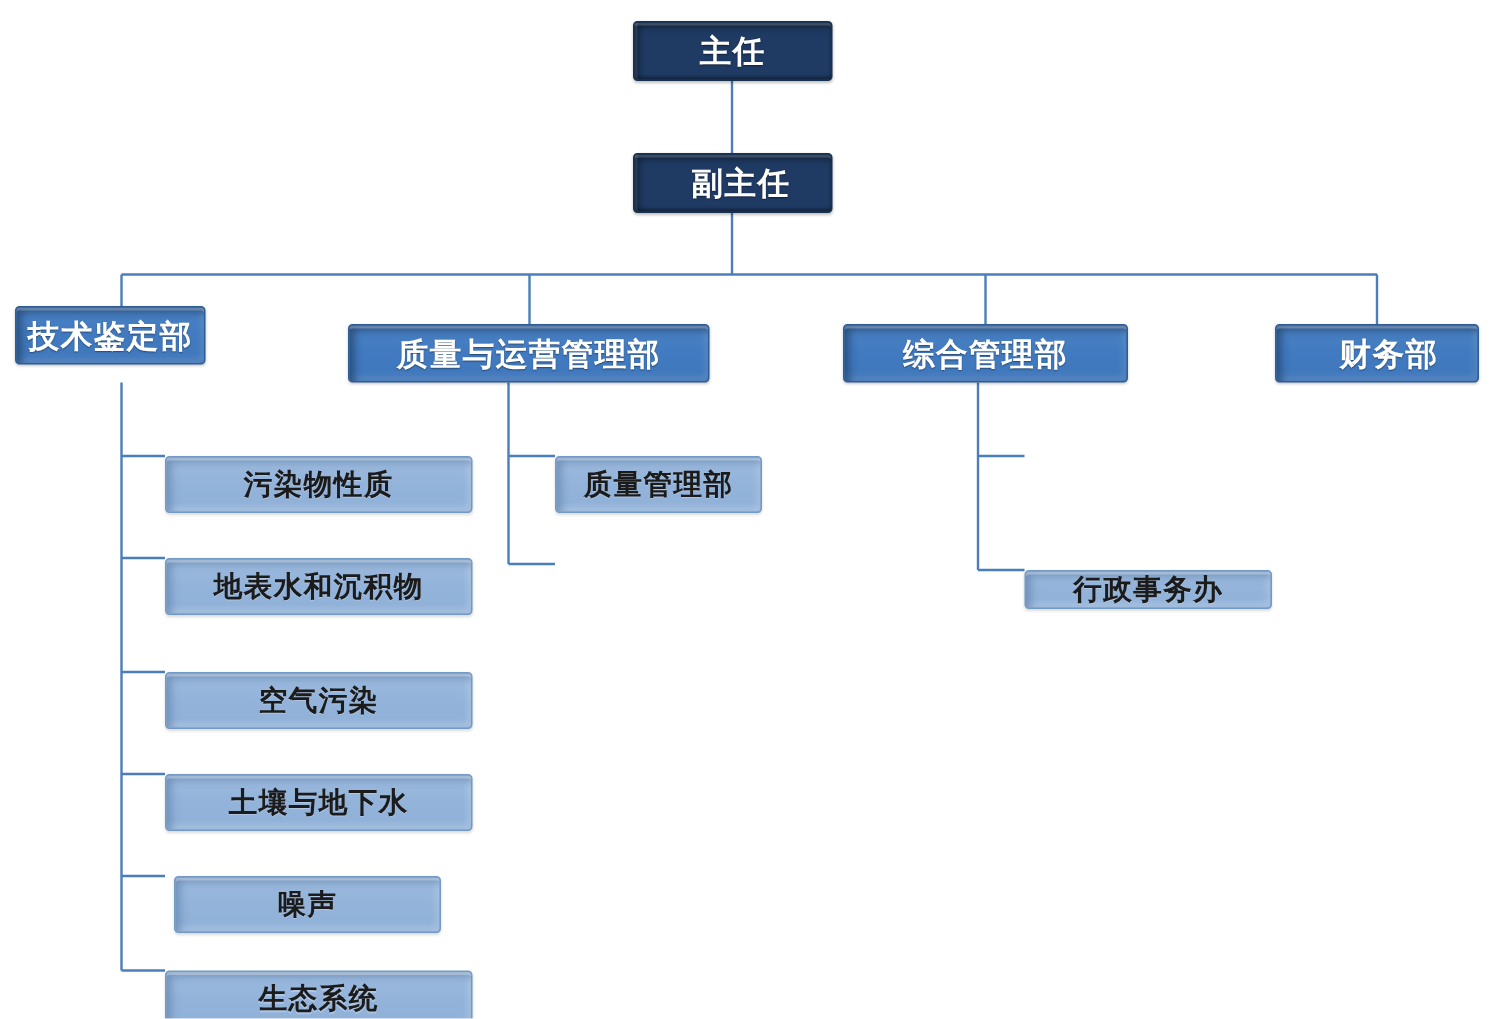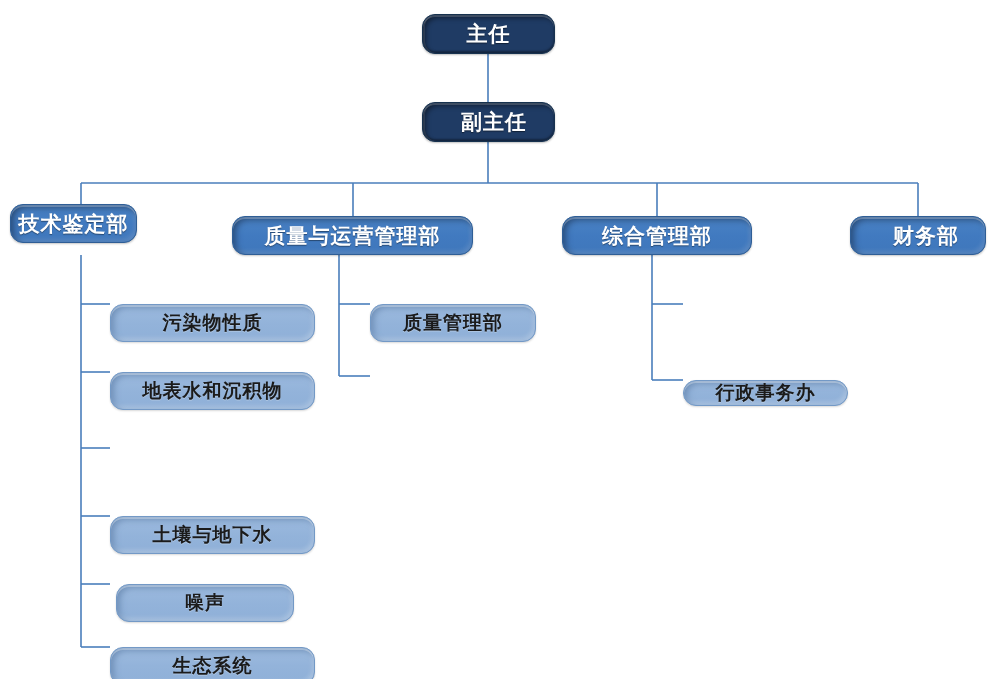--- a/index.html
+++ b/index.html
@@ -26,21 +26,21 @@
     height: 679px;
     pointer-events: none;
   }
   .node {
     position: absolute;
     box-sizing: border-box;
     display: flex;
     align-items: center;
     justify-content: center;
     text-align: left;
-    border-radius: 13px;
+    border-radius: 3px;
     white-space: nowrap;
     letter-spacing: 1px;
   }
   
   .node.lvl1 {
     color: #ffffff;
     font-weight: bold;
     font-size: 21px;
     background:
       linear-gradient(180deg, #2a4f81 0%, #1f3f６c 2%, #1f3c66 55%, #1a3458 100%);
@@ -132,26 +132,27 @@
   <div class="node lvl2" style="left:232px; top:216px; width:241px; height:39px;">质量与运营管理部</div>
 
   <div class="node lvl2" style="left:562px; top:216px; width:190px; height:39px;">综合管理部</div>
 
   <div class="node lvl2" style="left:850px; top:216px; width:136px; height:39px;padding-left:16px;">财务部</div>
 
   <div class="node lvl3" style="left:110px; top:285px; width:205px; height:38px;">污染物性质</div>
 
   <div class="node lvl3" style="left:110px; top:353px; width:205px; height:38px;">地表水和沉积物</div>
 
+  <div class="node lvl3" style="left:110px; top:429px; width:205px; height:38px;">空气污染</div>
 
   <div class="node lvl3" style="left:110px; top:497px; width:205px; height:38px;">土壤与地下水</div>
 
   <div class="node lvl3" style="left:116px; top:565px; width:178px; height:38px;">噪声</div>
 
   <div class="node lvl3" style="left:110px; top:628px; width:205px; height:38px;">生态系统</div>
 
-  <div class="node lvl3" style="left:370px; top:285px; width:166px; height:38px;">质量管理部</div>
+  <div class="node lvl3" style="left:370px; top:285px; width:138px; height:38px;">质量管理部</div>
 
 
 
   <div class="node lvl3" style="left:683px; top:361px; width:165px; height:26px;">行政事务办</div>
 
 </div>
 
 </body></html>

